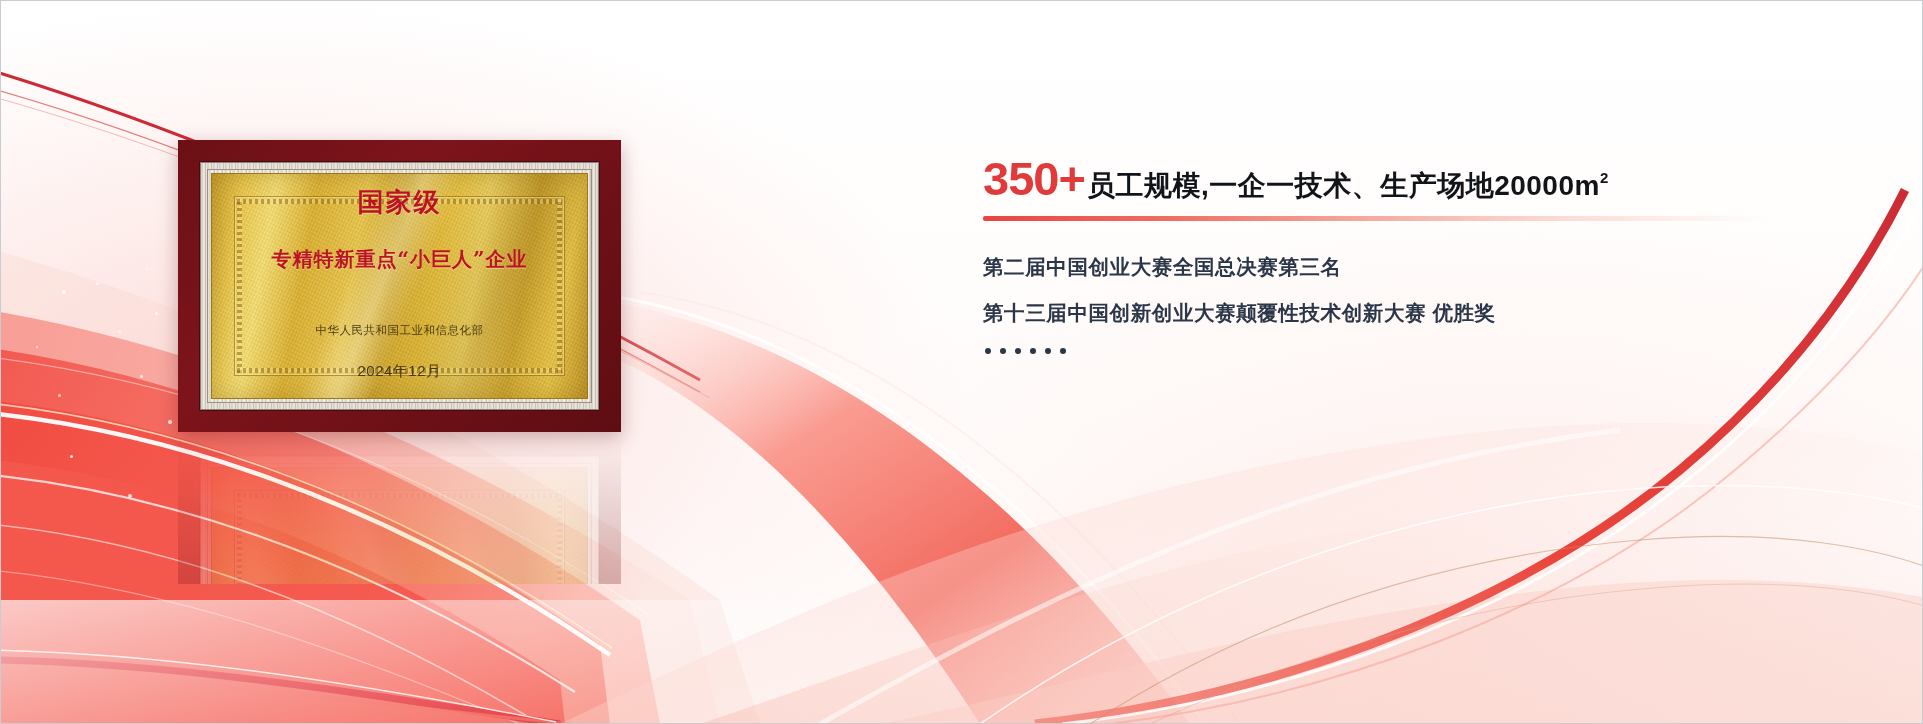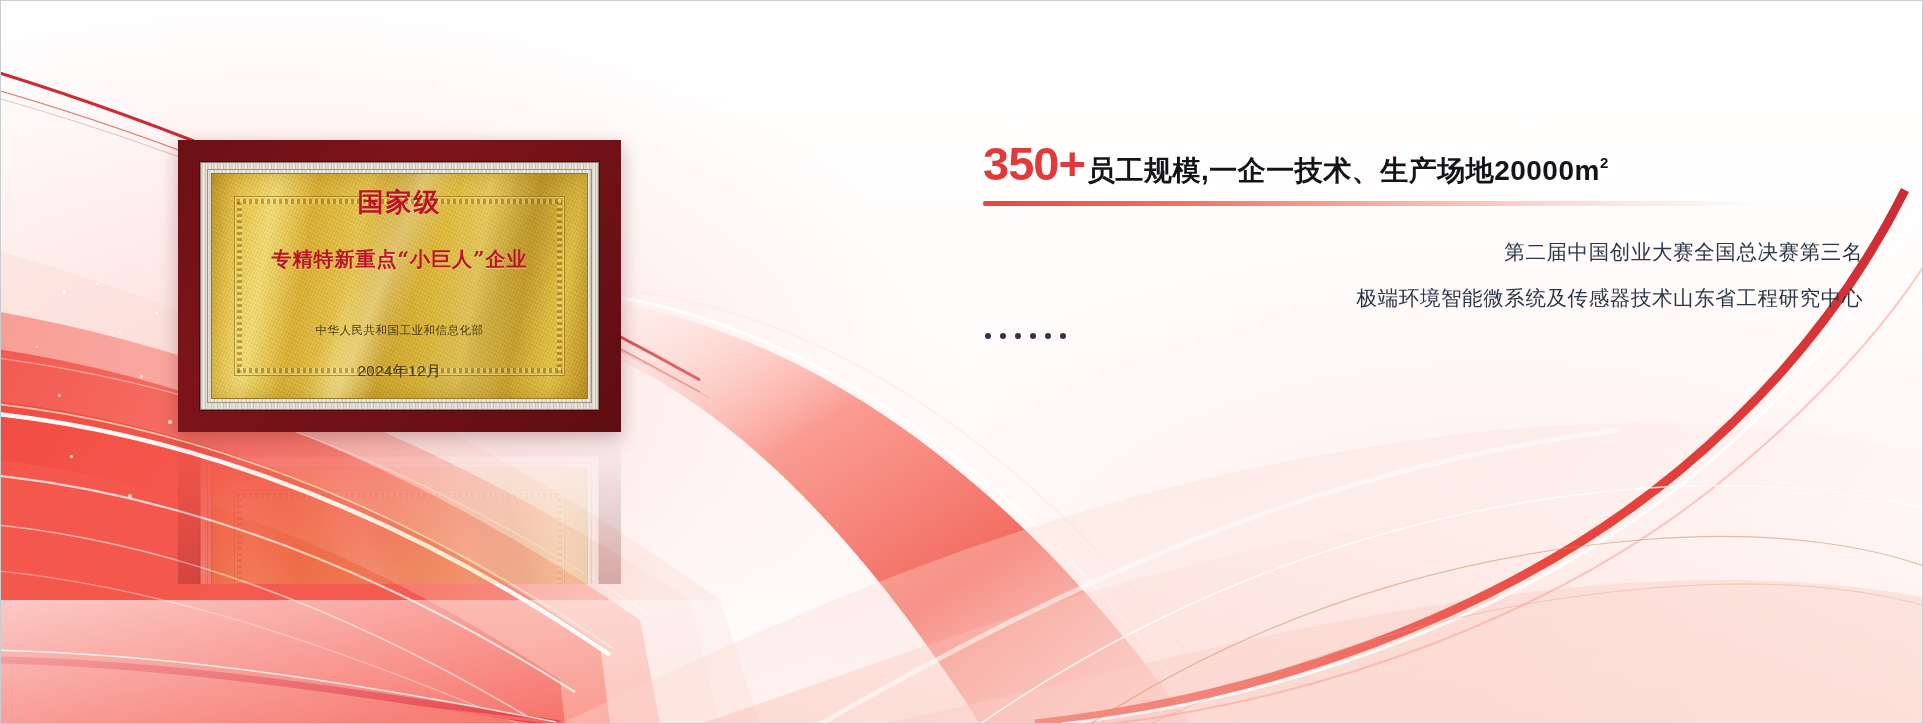--- a/index.html
+++ b/index.html
@@ -184,23 +184,22 @@
   .plaque-reflection .refl-inner {
     position: absolute;
     left: 0; bottom: 0;
     width: 443px; height: 292px;
   }
 
   
   .content {
     position: absolute;
     left: 983px;
-    top: 140px;
+    top: 155px;
     width: 880px;
-    text-align: right;
   }
   .headline {
     display: flex;
     align-items: baseline;
     white-space: nowrap;
   }
   .headline-num {
     font-size: 47px;
     font-weight: 700;
     color: #e03a3a;
@@ -236,20 +235,21 @@
   .award-list {
     margin-top: 36px;
   }
   .award-item {
     font-size: 20.5px;
     color: #2b3649;
     line-height: 1;
     margin-bottom: 25px;
     letter-spacing: 0.6px;
     white-space: nowrap;
+    font-weight: bold;
   }
   .award-ellipsis {
     display: flex;
     gap: 9px;
     margin-top: 6px;
     padding-left: 2px;
   }
   .award-ellipsis i {
     display: block;
     width: 6px;
@@ -429,21 +429,21 @@
   <div class="content">
     <div class="headline">
       <span class="headline-num">350+</span>
       <span class="headline-text">员工规模,一企一技术、生产场地20000m</span>
       <span class="headline-sup">2</span>
     </div>
     <div class="headline-rule"></div>
 
     <div class="award-list">
       <div class="award-item">第二届中国创业大赛全国总决赛第三名</div>
-      <div class="award-item">极端环境智能微系统及传感器技术山东省工程研究中心</div>
+      <div class="award-item">第十三届中国创新创业大赛颠覆性技术创新大赛 优胜奖</div>
       <div class="award-ellipsis">
           <i></i>
           <i></i>
           <i></i>
           <i></i>
           <i></i>
           <i></i>
         </div>
     </div>
   </div>

